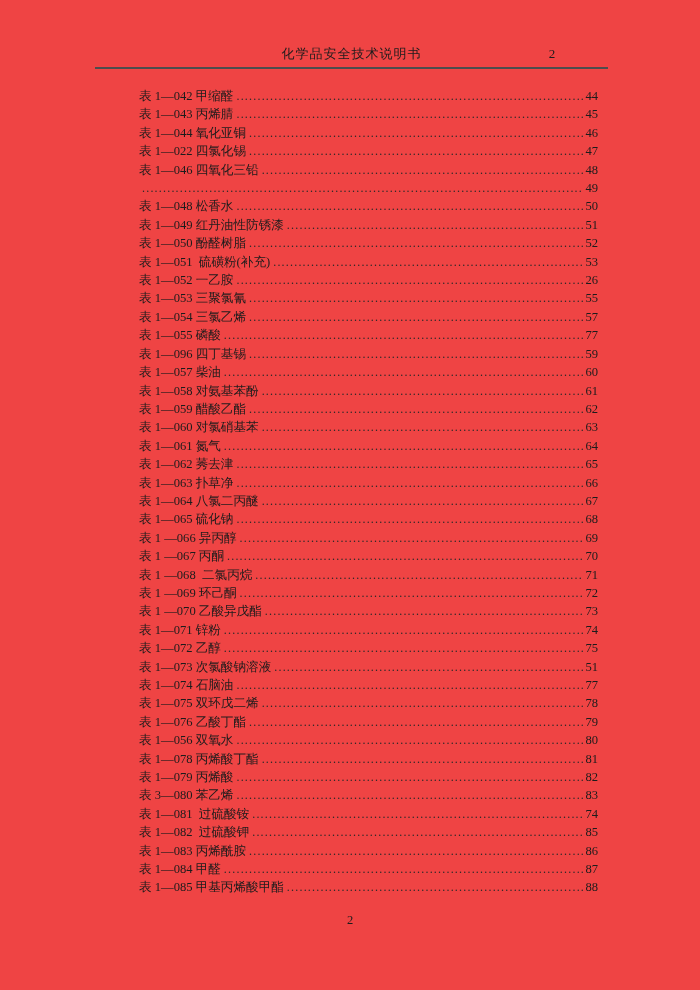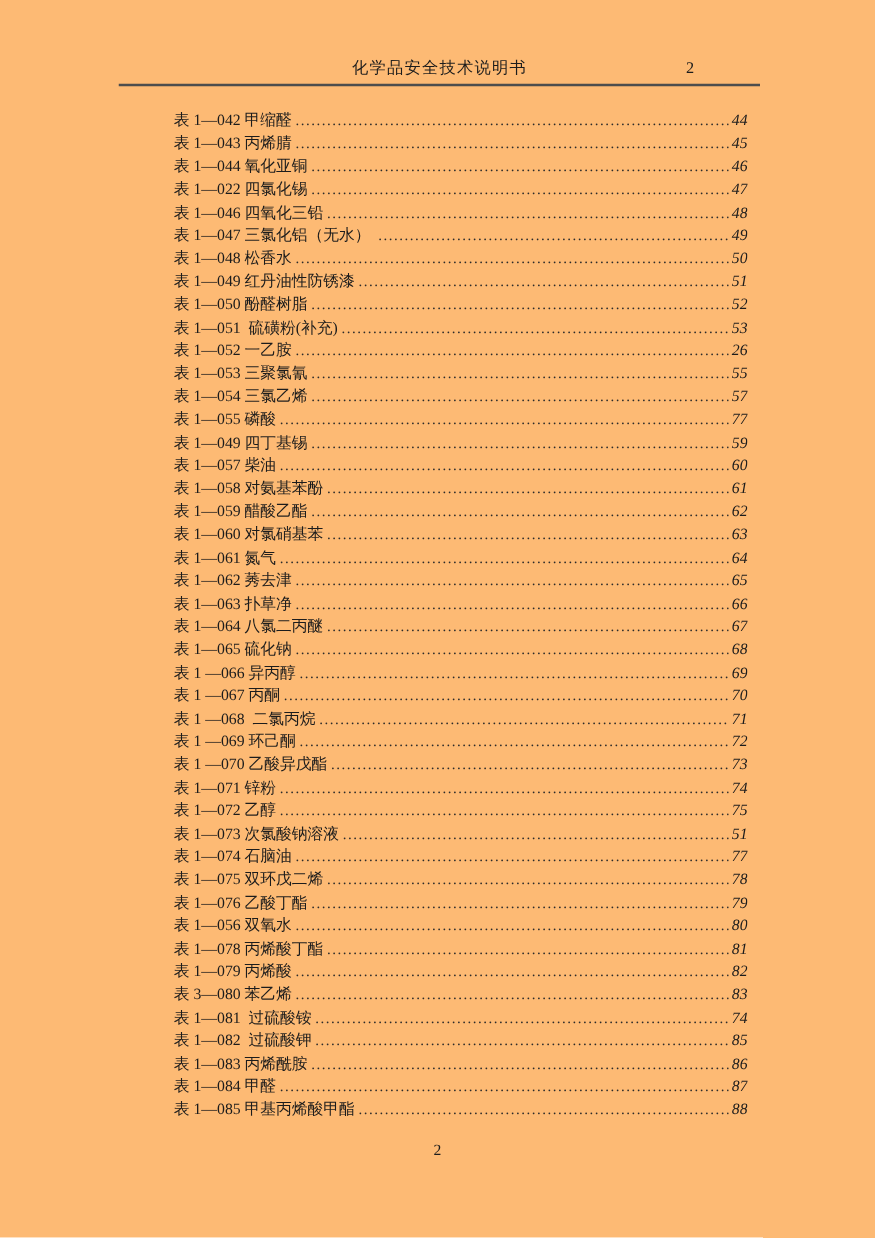--- a/index.html
+++ b/index.html
@@ -4,21 +4,21 @@
 <style>
   html, body {
     margin: 0;
     padding: 0;
     background: #ffffff;
   }
   .page {
     position: relative;
     width: 700px;
     height: 990px;
-    background: #fdba74;
+    background: #ef4444;
     font-family: "Liberation Serif", "DejaVu Serif", serif;
     color: #1c1c1c;
     overflow: hidden;
   }
   
   .header-title {
     position: absolute;
     top: 46px;
     left: 95px;
     width: 513px;
@@ -47,21 +47,21 @@
   }
   
   .toc-list {
     position: absolute;
     top: 87px;
     left: 139px;
     width: 459px;
   }
   .toc-row {
     display: flex;
-    align-items: flex-end;
+    align-items: center;
     height: 18.42px;
     line-height: 18.42px;
     font-size: 12.6px;
     overflow: hidden;
   }
   .toc-label {
     white-space: pre;
     flex: 0 0 auto;
   }
   .toc-leader {
@@ -69,21 +69,20 @@
     overflow: hidden;
     white-space: nowrap;
     margin: 0 2px 0 3px;
     letter-spacing: 1.2px;
     color: #2a2a2a;
     font-size: 12px;
   }
   .toc-page {
     flex: 0 0 auto;
     text-align: right;
-    font-style: italic;
   }
   
   .footer-pagenum {
     position: absolute;
     top: 913px;
     left: 0;
     width: 700px;
     text-align: center;
     font-size: 12.5px;
   }
@@ -119,21 +118,20 @@
         <span class="toc-label">表 1—022 四氯化锡</span>
         <span class="toc-leader">................................................................................................................................................................................................................................................................................................................................................................................................................</span>
         <span class="toc-page">47</span>
       </div>
       <div class="toc-row">
         <span class="toc-label">表 1—046 四氧化三铅</span>
         <span class="toc-leader">................................................................................................................................................................................................................................................................................................................................................................................................................</span>
         <span class="toc-page">48</span>
       </div>
       <div class="toc-row">
-        <span class="toc-label">表 1—047 三氯化铝（无水） </span>
         <span class="toc-leader">................................................................................................................................................................................................................................................................................................................................................................................................................</span>
         <span class="toc-page">49</span>
       </div>
       <div class="toc-row">
         <span class="toc-label">表 1—048 松香水</span>
         <span class="toc-leader">................................................................................................................................................................................................................................................................................................................................................................................................................</span>
         <span class="toc-page">50</span>
       </div>
       <div class="toc-row">
         <span class="toc-label">表 1—049 红丹油性防锈漆</span>
@@ -164,21 +162,21 @@
         <span class="toc-label">表 1—054 三氯乙烯</span>
         <span class="toc-leader">................................................................................................................................................................................................................................................................................................................................................................................................................</span>
         <span class="toc-page">57</span>
       </div>
       <div class="toc-row">
         <span class="toc-label">表 1—055 磷酸</span>
         <span class="toc-leader">................................................................................................................................................................................................................................................................................................................................................................................................................</span>
         <span class="toc-page">77</span>
       </div>
       <div class="toc-row">
-        <span class="toc-label">表 1—049 四丁基锡</span>
+        <span class="toc-label">表 1—096 四丁基锡</span>
         <span class="toc-leader">................................................................................................................................................................................................................................................................................................................................................................................................................</span>
         <span class="toc-page">59</span>
       </div>
       <div class="toc-row">
         <span class="toc-label">表 1—057 柴油</span>
         <span class="toc-leader">................................................................................................................................................................................................................................................................................................................................................................................................................</span>
         <span class="toc-page">60</span>
       </div>
       <div class="toc-row">
         <span class="toc-label">表 1—058 对氨基苯酚</span>

